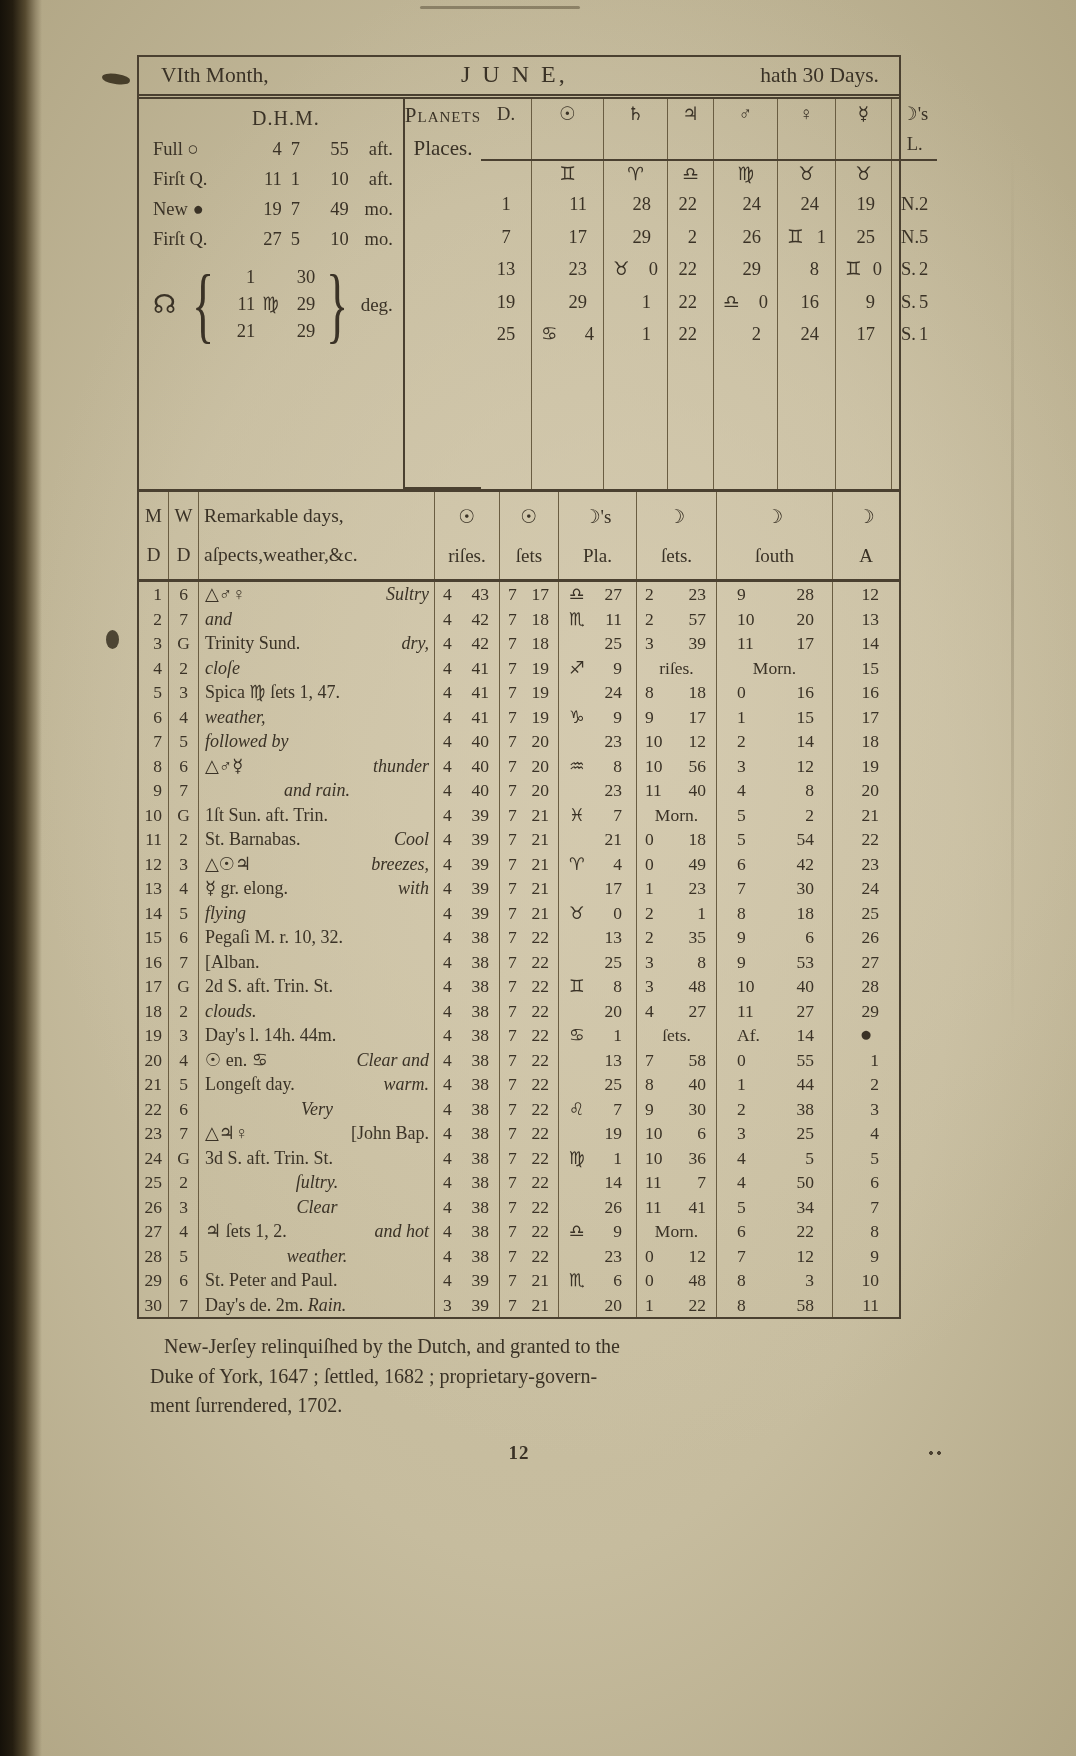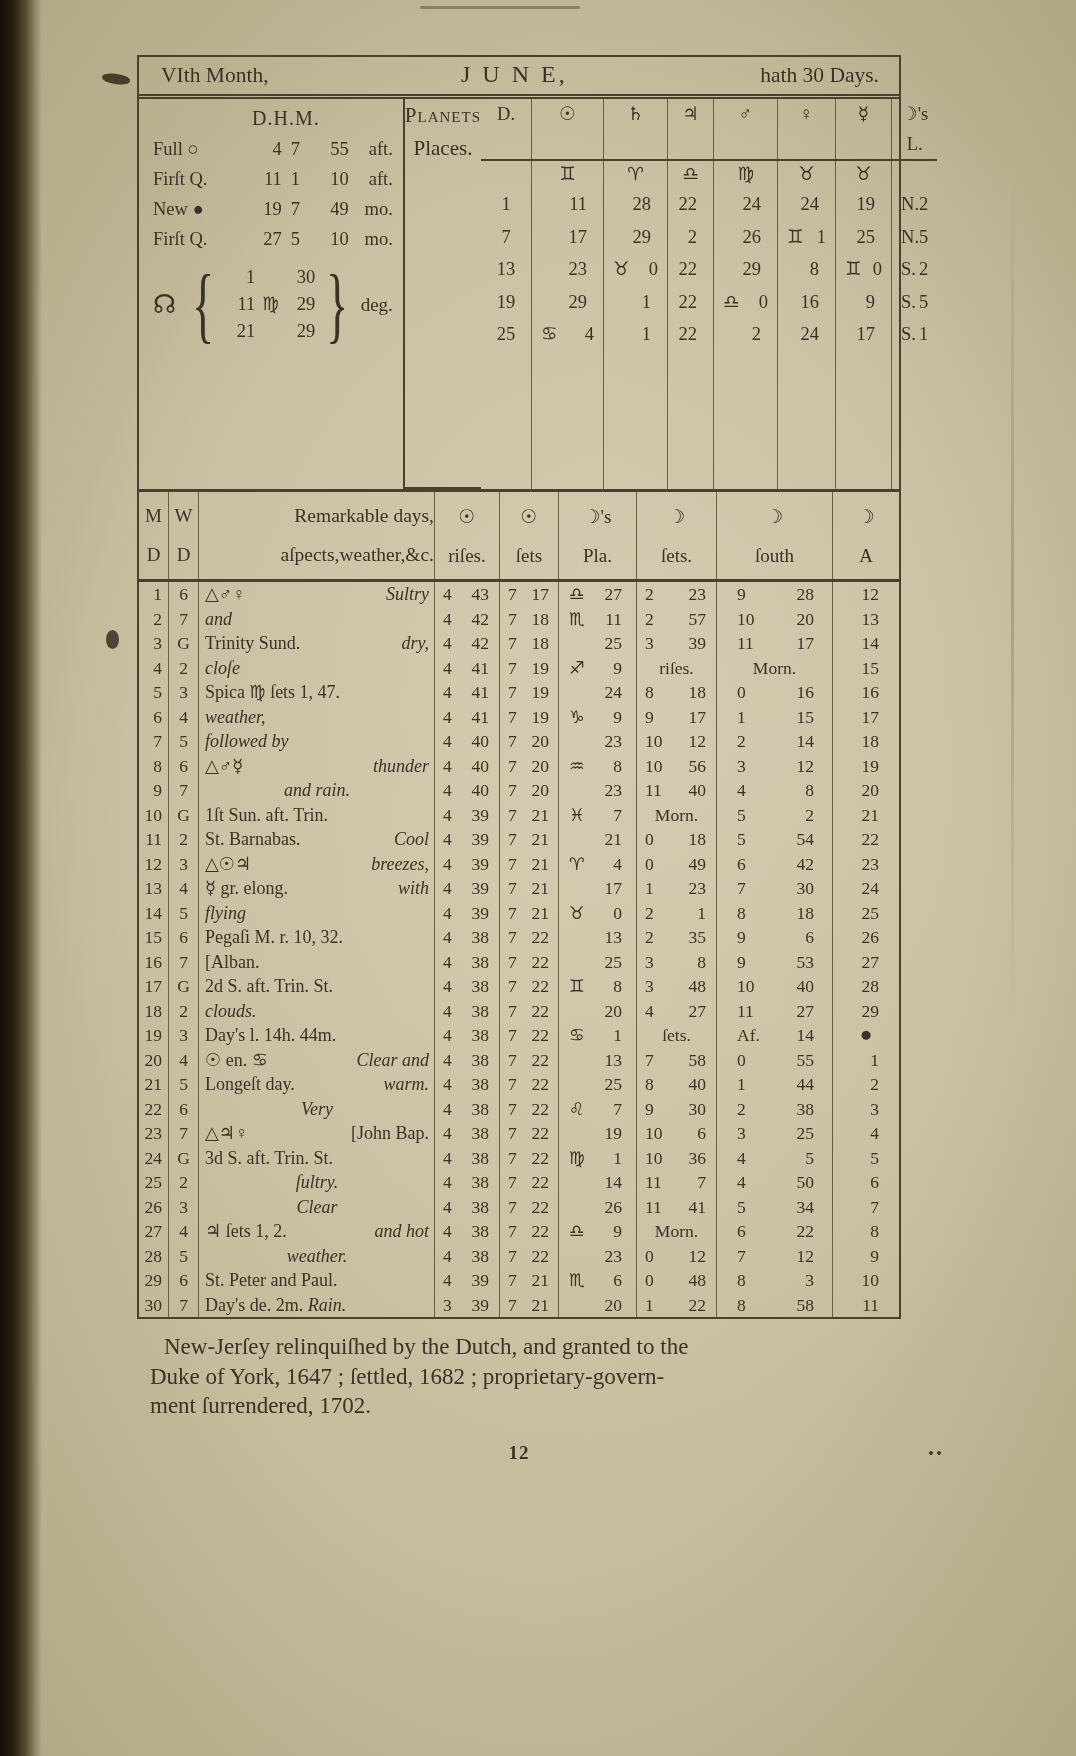--- a/index.html
+++ b/index.html
@@ -80,21 +80,21 @@
   .pl-c0.v-num { text-align: center; padding-right: 0; }
 
   .v-num { text-align: right; padding-right: 16px; }
   .v-split { display: flex; justify-content: space-between; padding: 0 9px; }
   .v-word { text-align: center; }
 
   .cal-header { display: flex; height: 90px; border-bottom: 3px solid #4a4030; font-size: 19px; }
   .hcell { border-left: 1px solid #6a5d42; display: flex; flex-direction: column;
     justify-content: space-around; text-align: center; padding: 4px 0; }
   .hcell:first-child { border-left: none; }
-  .hcell.c-note { text-align: right; padding-left: 5px; font-size: 19.5px; }
+  .hcell.c-note { text-align: left; padding-left: 5px; font-size: 19.5px; }
 
   .c-md { width: 29px; } .c-wd { width: 30px; } .c-note { width: 236px; }
   .c-rise { width: 65px; } .c-set { width: 59px; } .c-pla { width: 78px; }
   .c-msets { width: 80px; } .c-msouth { width: 116px; } .c-age { flex: 1; }
 
   .cal-row { display: flex; height: 24.5px; line-height: 24.5px; font-size: 17.5px; }
   .cell { border-left: 1px solid #6a5d42; height: 100%; overflow: hidden; }
   .cell:first-child { border-left: none; }
   .cal-row .c-md { text-align: right; padding-right: 6px; }
   .cal-row .c-wd { text-align: center; }
@@ -106,21 +106,21 @@
   .c-rise.v-split { padding: 0 10px 0 8px; }
   .c-set.v-split { padding: 0 9px 0 8px; }
   .c-pla.v-split { padding: 0 14px 0 10px; }
   .c-pla.v-num { padding-right: 14px; }
   .c-msets.v-split { padding: 0 10px 0 8px; }
   .c-msouth.v-split { padding: 0 18px 0 20px; }
   .c-age.v-num { padding-right: 20px; }
   .moon-dot { font-size: 21px; line-height: 23px; }
 
   .hist-note { position: absolute; left: 150px; top: 1332px; width: 756px;
-    font-size: 23px; line-height: 29.5px; }
+    font-size: 20px; line-height: 29.5px; }
   .hist-line:first-child { text-indent: 14px; }
   .page-num { position: absolute; left: 137px; top: 1442px; width: 764px;
     text-align: center; font-size: 19px; font-weight: bold; letter-spacing: 1px; }
 </style>
 </head>
 <body>
 
 <div class="paper"></div>
 <div class="binding"></div>
 <div class="top-dash"></div>

